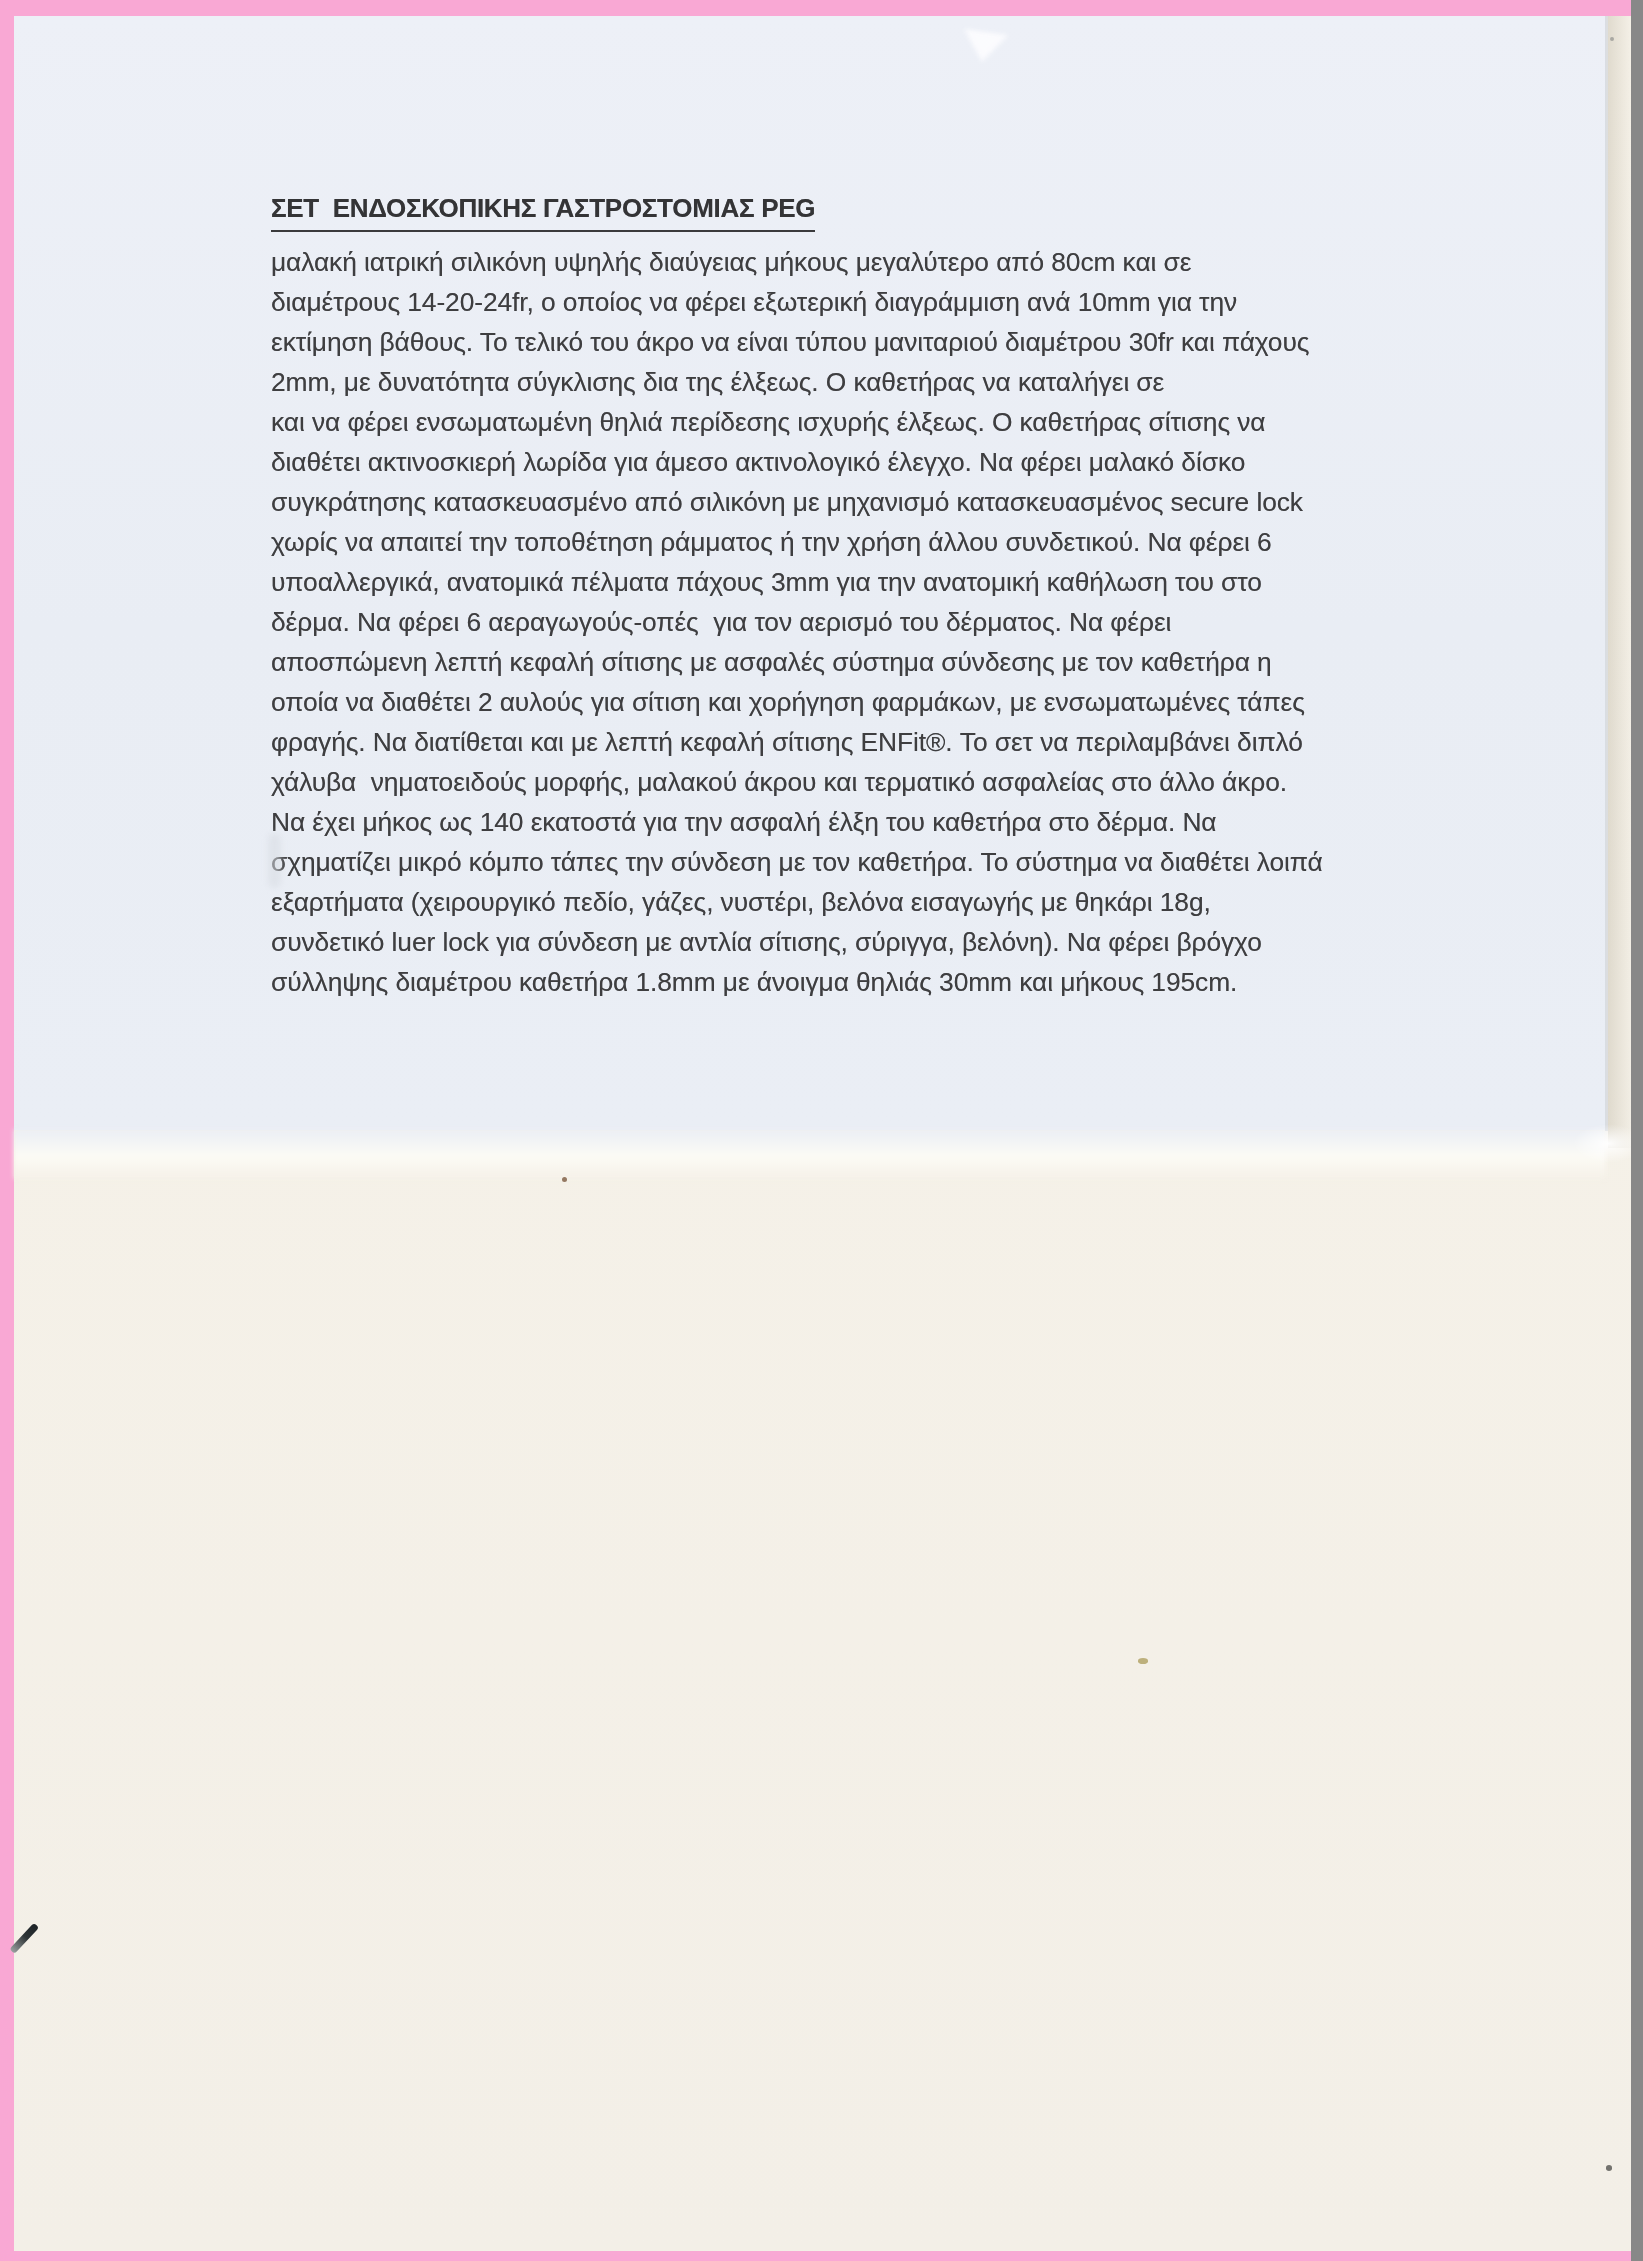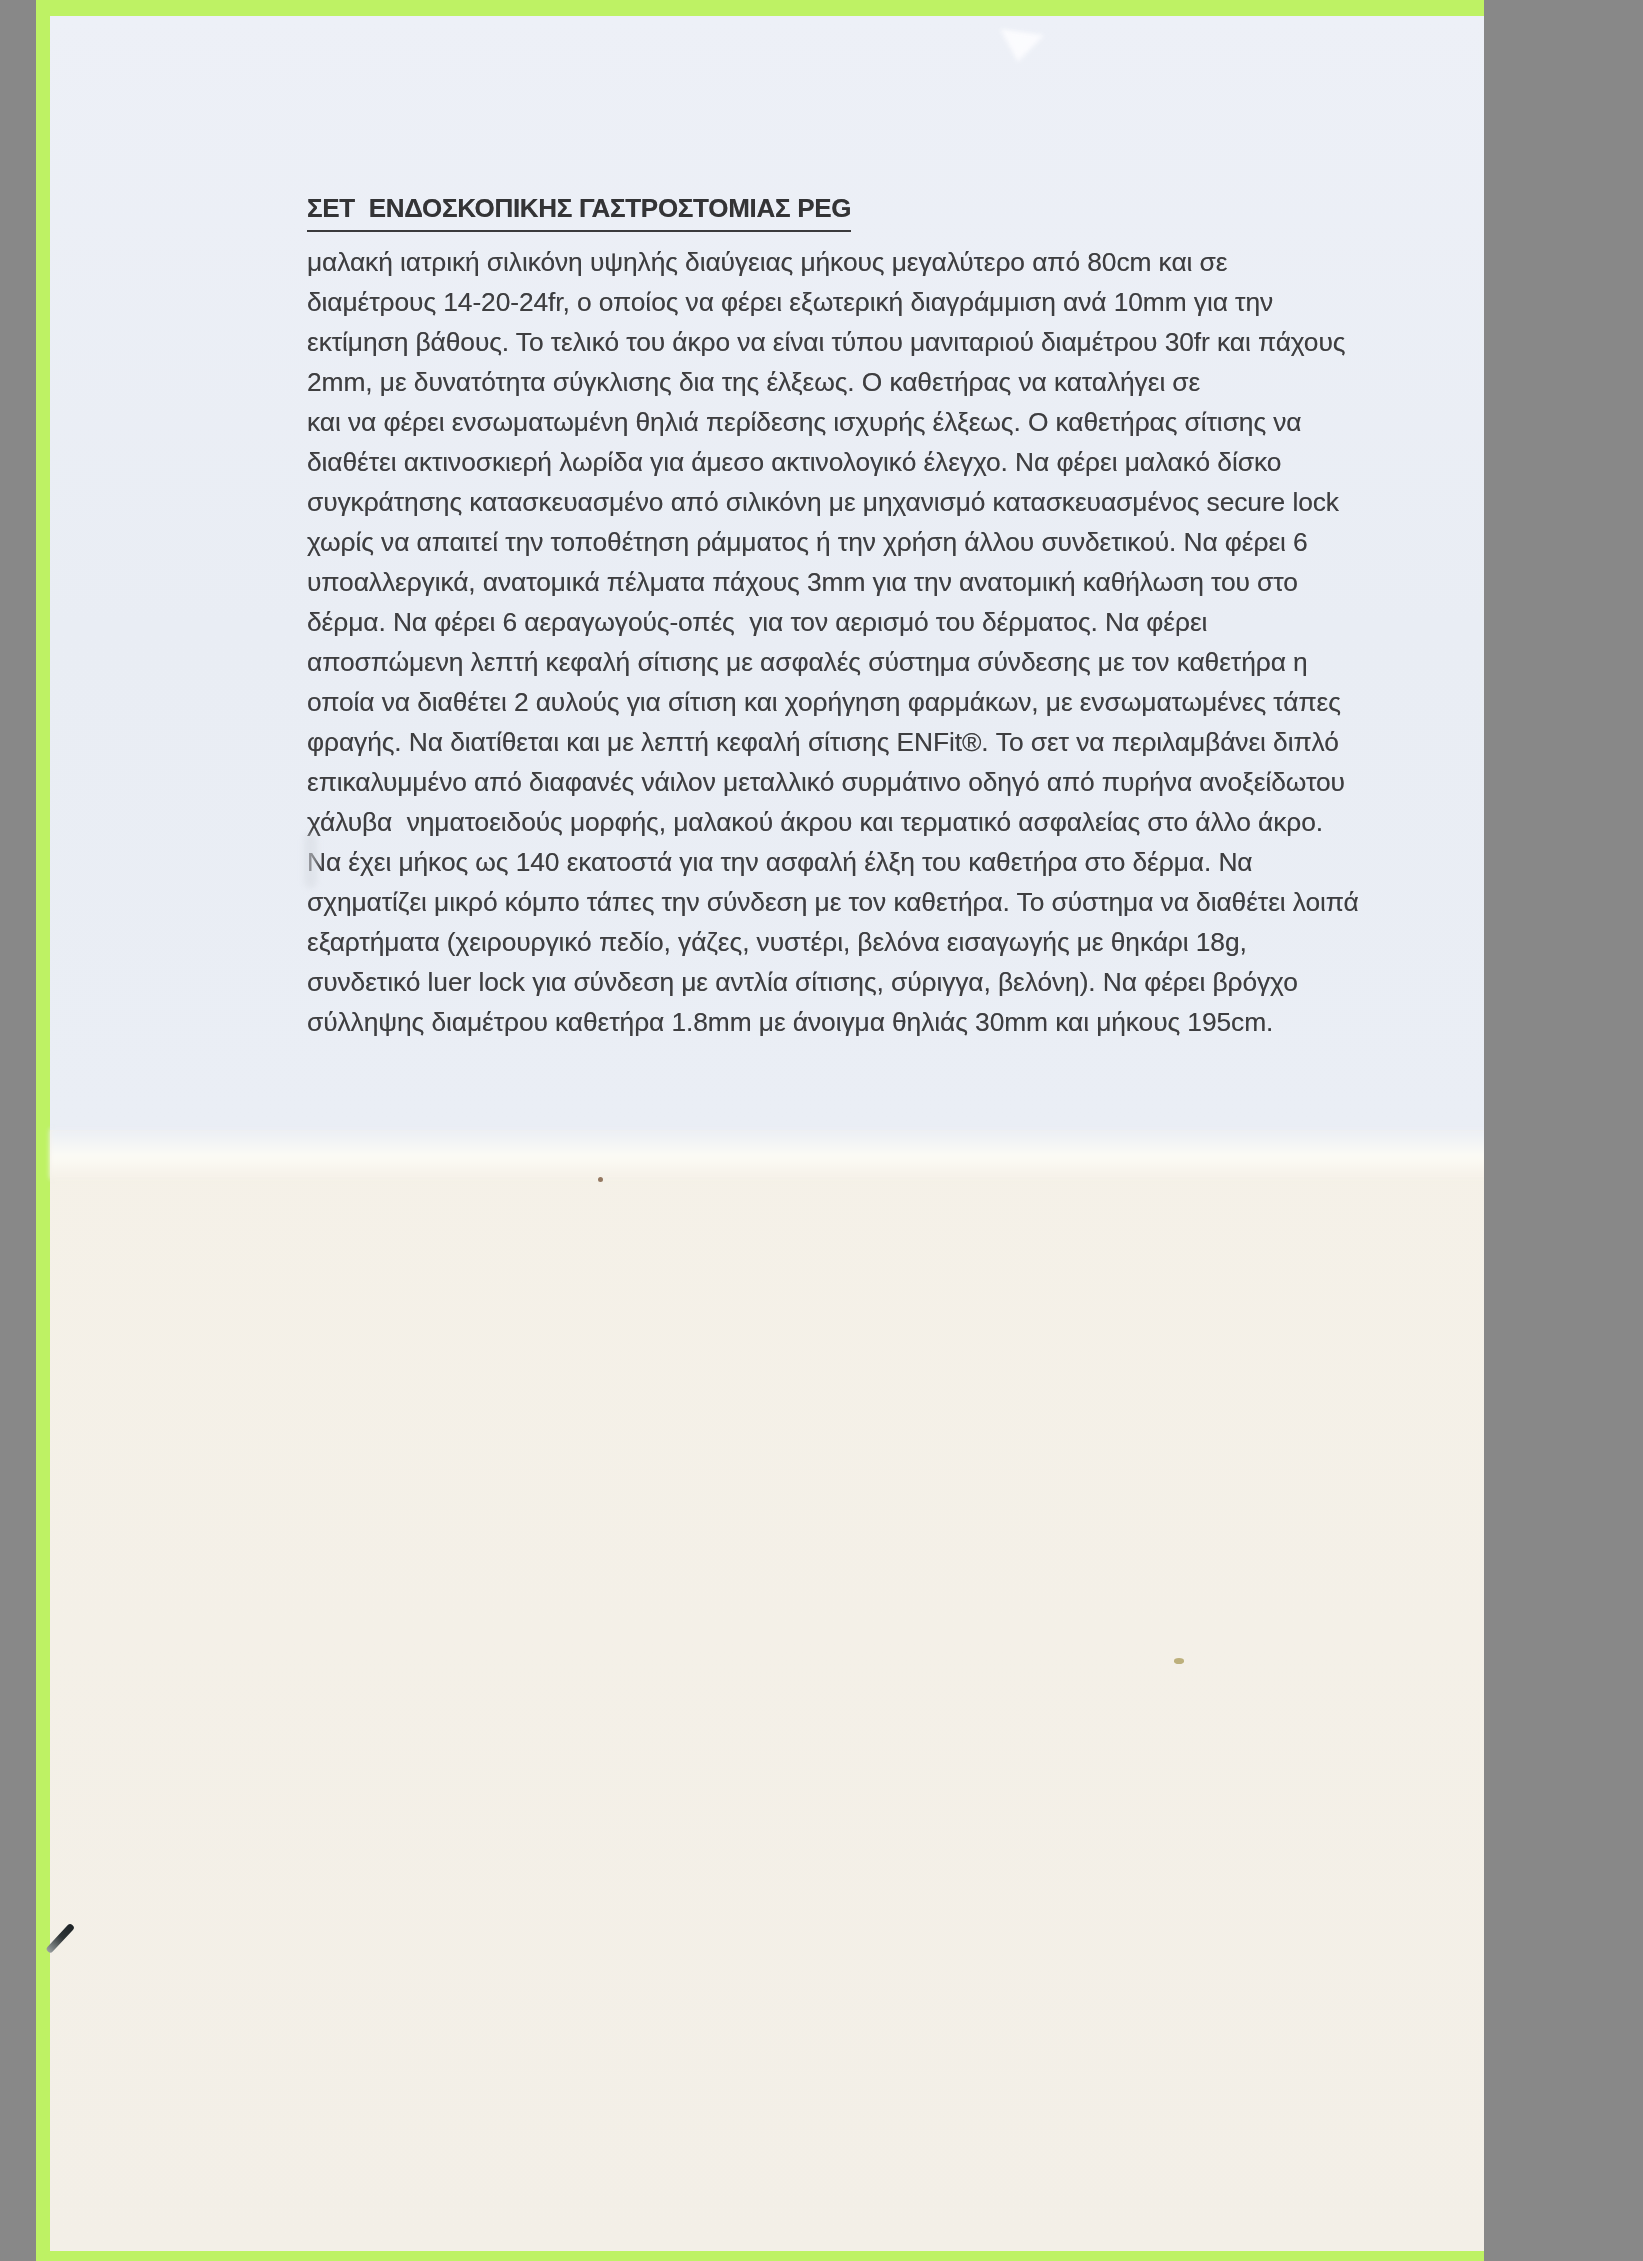--- a/index.html
+++ b/index.html
@@ -4,25 +4,24 @@
 <style>
   :root{
     --ink:#3e3e40;
     --paper-blue:#eaeef5;
     --backing-cream:#f5f1e8;
     --pen:#2e3436;
   }
   html,body{margin:0;padding:0;background:#888;}
   .canvas{
     position:relative;
-    width:1448px;height:2261px;
-    background:#bef264;
+    width:1631px;height:2261px;
+    background:#f9a8d4;
     overflow:hidden;
     font-family:"Liberation Sans", sans-serif;
-    margin-left:36px;
   }
   
   .backing{
     position:absolute;left:14px;top:15.5px;width:1630px;height:2235px;
     background:linear-gradient(180deg,#f7f3ea 0%,#f5f1e8 45%,#f3efe7 100%);
   }
   
   .page{
     position:absolute;left:14px;top:15.5px;width:1592px;height:1114px;
     background:linear-gradient(180deg,#edf0f7 0%,#e9edf4 55%,var(--paper-blue) 100%);
@@ -107,21 +106,20 @@
       <div class="line">2mm, με δυνατότητα σύγκλισης δια της έλξεως. Ο καθετήρας να καταλήγει σε</div>
       <div class="line">και να φέρει ενσωματωμένη θηλιά περίδεσης ισχυρής έλξεως. Ο καθετήρας σίτισης να</div>
       <div class="line">διαθέτει ακτινοσκιερή λωρίδα για άμεσο ακτινολογικό έλεγχο. Να φέρει μαλακό δίσκο</div>
       <div class="line">συγκράτησης κατασκευασμένο από σιλικόνη με μηχανισμό κατασκευασμένος secure lock</div>
       <div class="line">χωρίς να απαιτεί την τοποθέτηση ράμματος ή την χρήση άλλου συνδετικού. Να φέρει 6</div>
       <div class="line">υποαλλεργικά, ανατομικά πέλματα πάχους 3mm για την ανατομική καθήλωση του στο</div>
       <div class="line">δέρμα. Να φέρει 6 αεραγωγούς-οπές  για τον αερισμό του δέρματος. Να φέρει</div>
       <div class="line">αποσπώμενη λεπτή κεφαλή σίτισης με ασφαλές σύστημα σύνδεσης με τον καθετήρα η</div>
       <div class="line">οποία να διαθέτει 2 αυλούς για σίτιση και χορήγηση φαρμάκων, με ενσωματωμένες τάπες</div>
       <div class="line">φραγής. Να διατίθεται και με λεπτή κεφαλή σίτισης ENFit®. Το σετ να περιλαμβάνει διπλό</div>
-      <div class="line">επικαλυμμένο από διαφανές νάιλον μεταλλικό συρμάτινο οδηγό από πυρήνα ανοξείδωτου</div>
       <div class="line">χάλυβα  νηματοειδούς μορφής, μαλακού άκρου και τερματικό ασφαλείας στο άλλο άκρο.</div>
       <div class="line">Να έχει μήκος ως 140 εκατοστά για την ασφαλή έλξη του καθετήρα στο δέρμα. Να</div>
       <div class="line">σχηματίζει μικρό κόμπο τάπες την σύνδεση με τον καθετήρα. Το σύστημα να διαθέτει λοιπά</div>
       <div class="line">εξαρτήματα (χειρουργικό πεδίο, γάζες, νυστέρι, βελόνα εισαγωγής με θηκάρι 18g,</div>
       <div class="line">συνδετικό luer lock για σύνδεση με αντλία σίτισης, σύριγγα, βελόνη). Να φέρει βρόγχο</div>
       <div class="line">σύλληψης διαμέτρου καθετήρα 1.8mm με άνοιγμα θηλιάς 30mm και μήκους 195cm.</div>
     </div>
 
   <div class="smudge"></div>
   <div class="pen-mark"></div>

